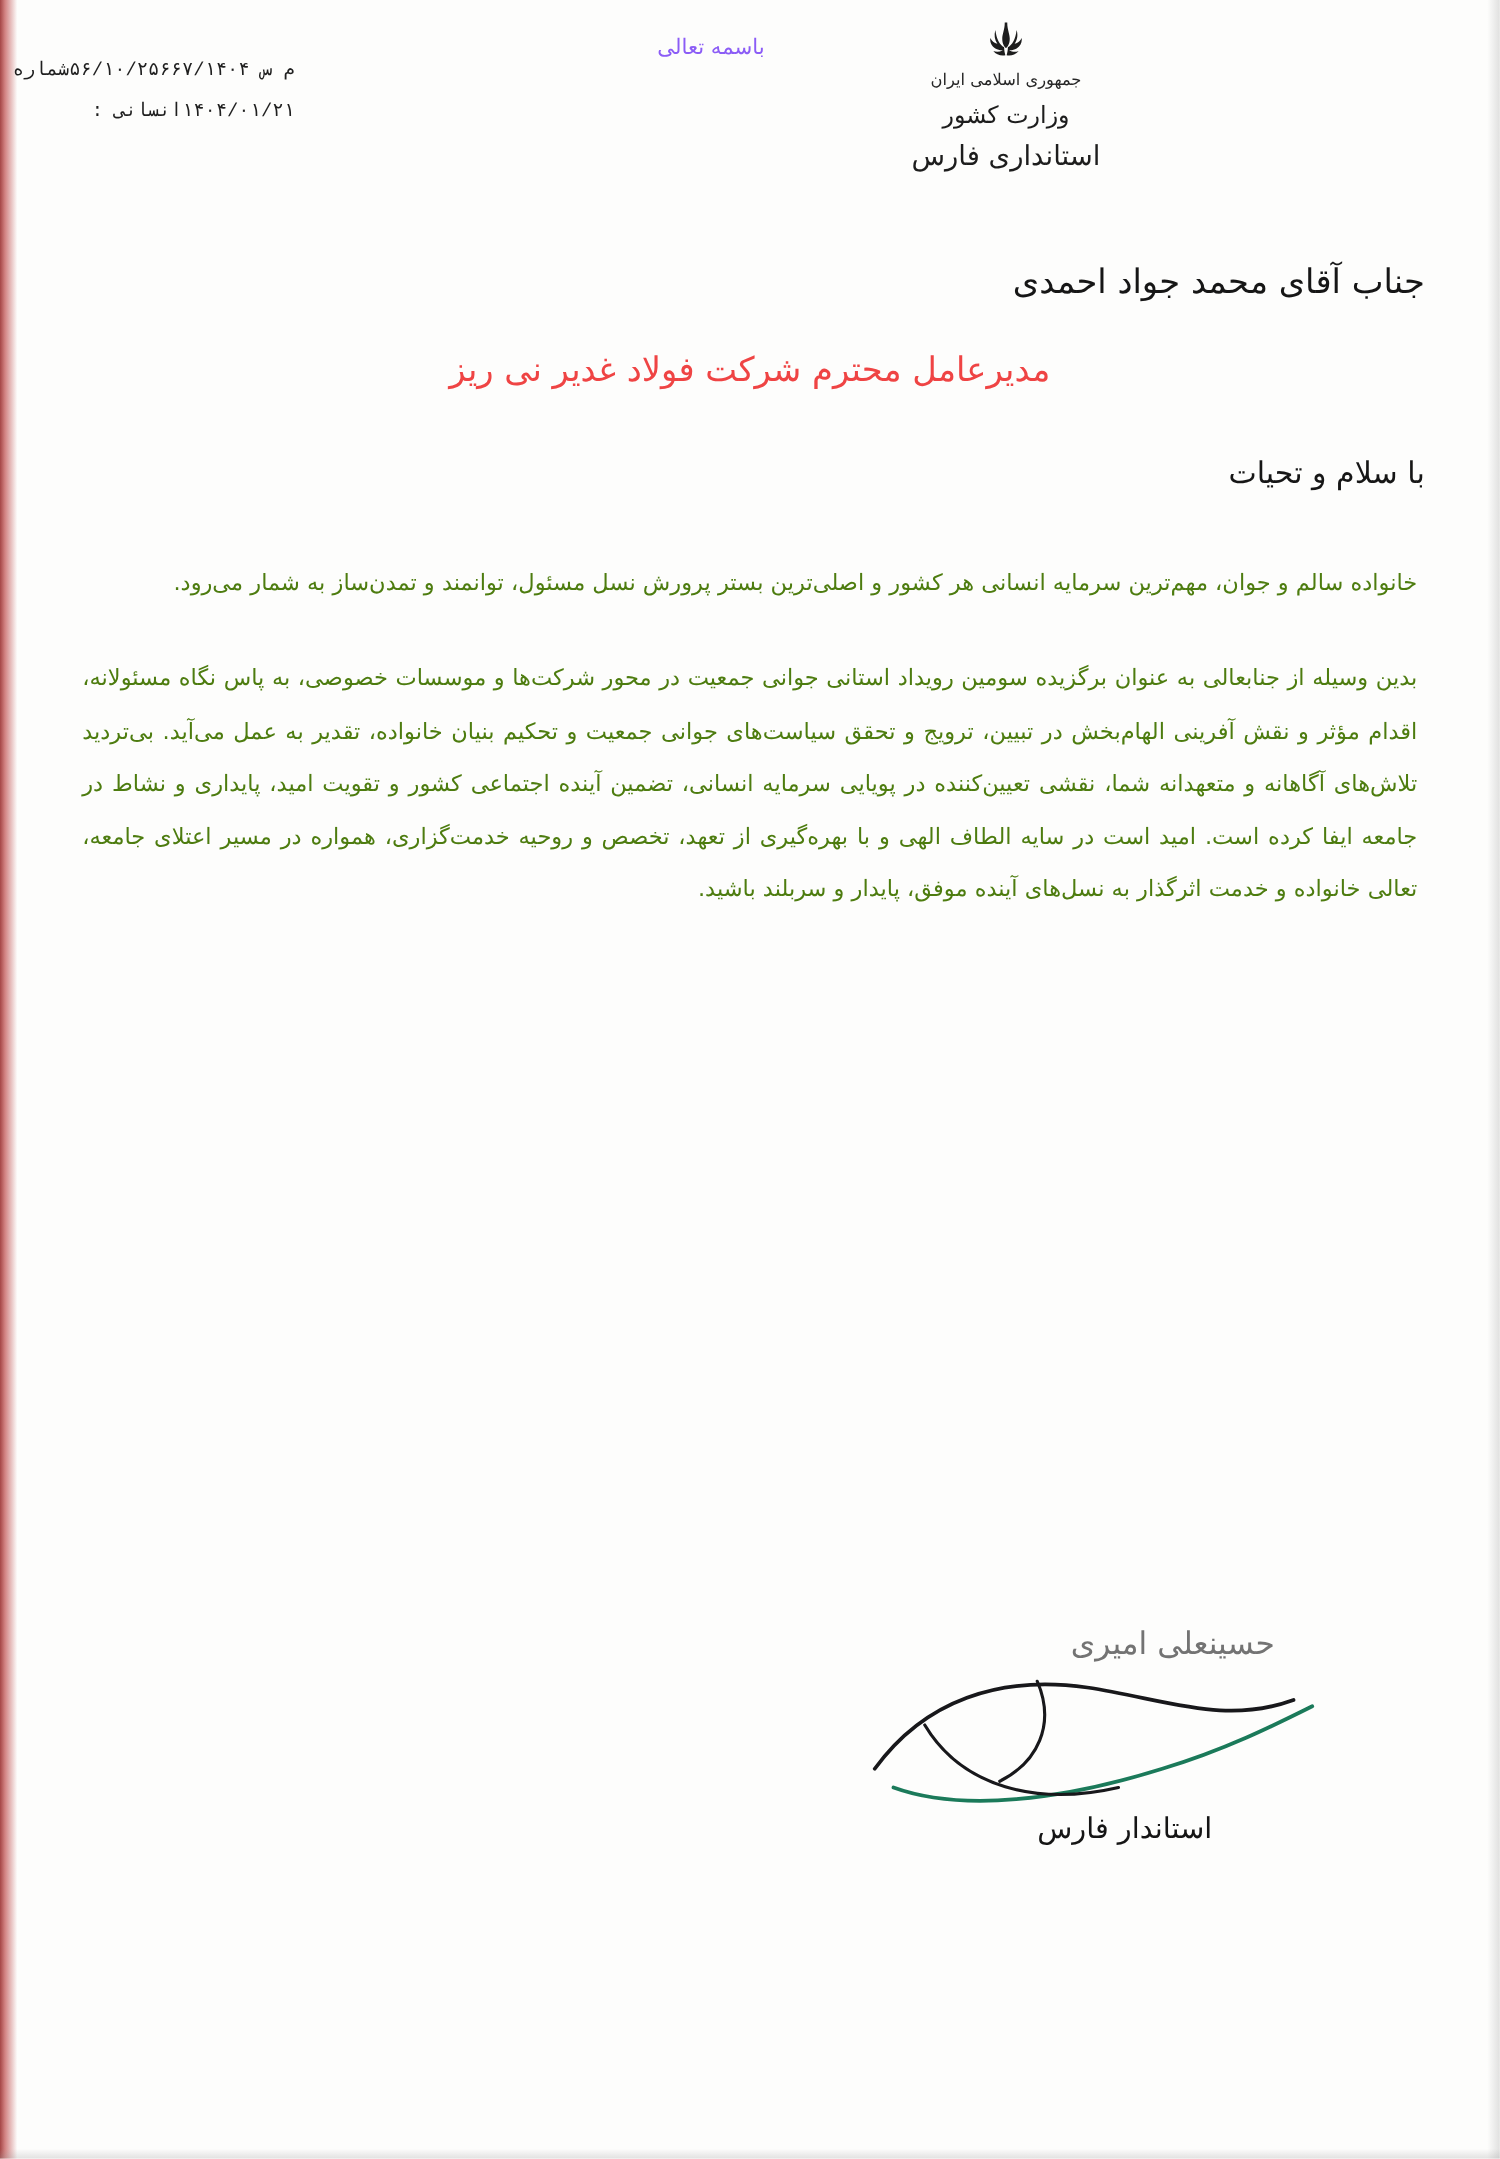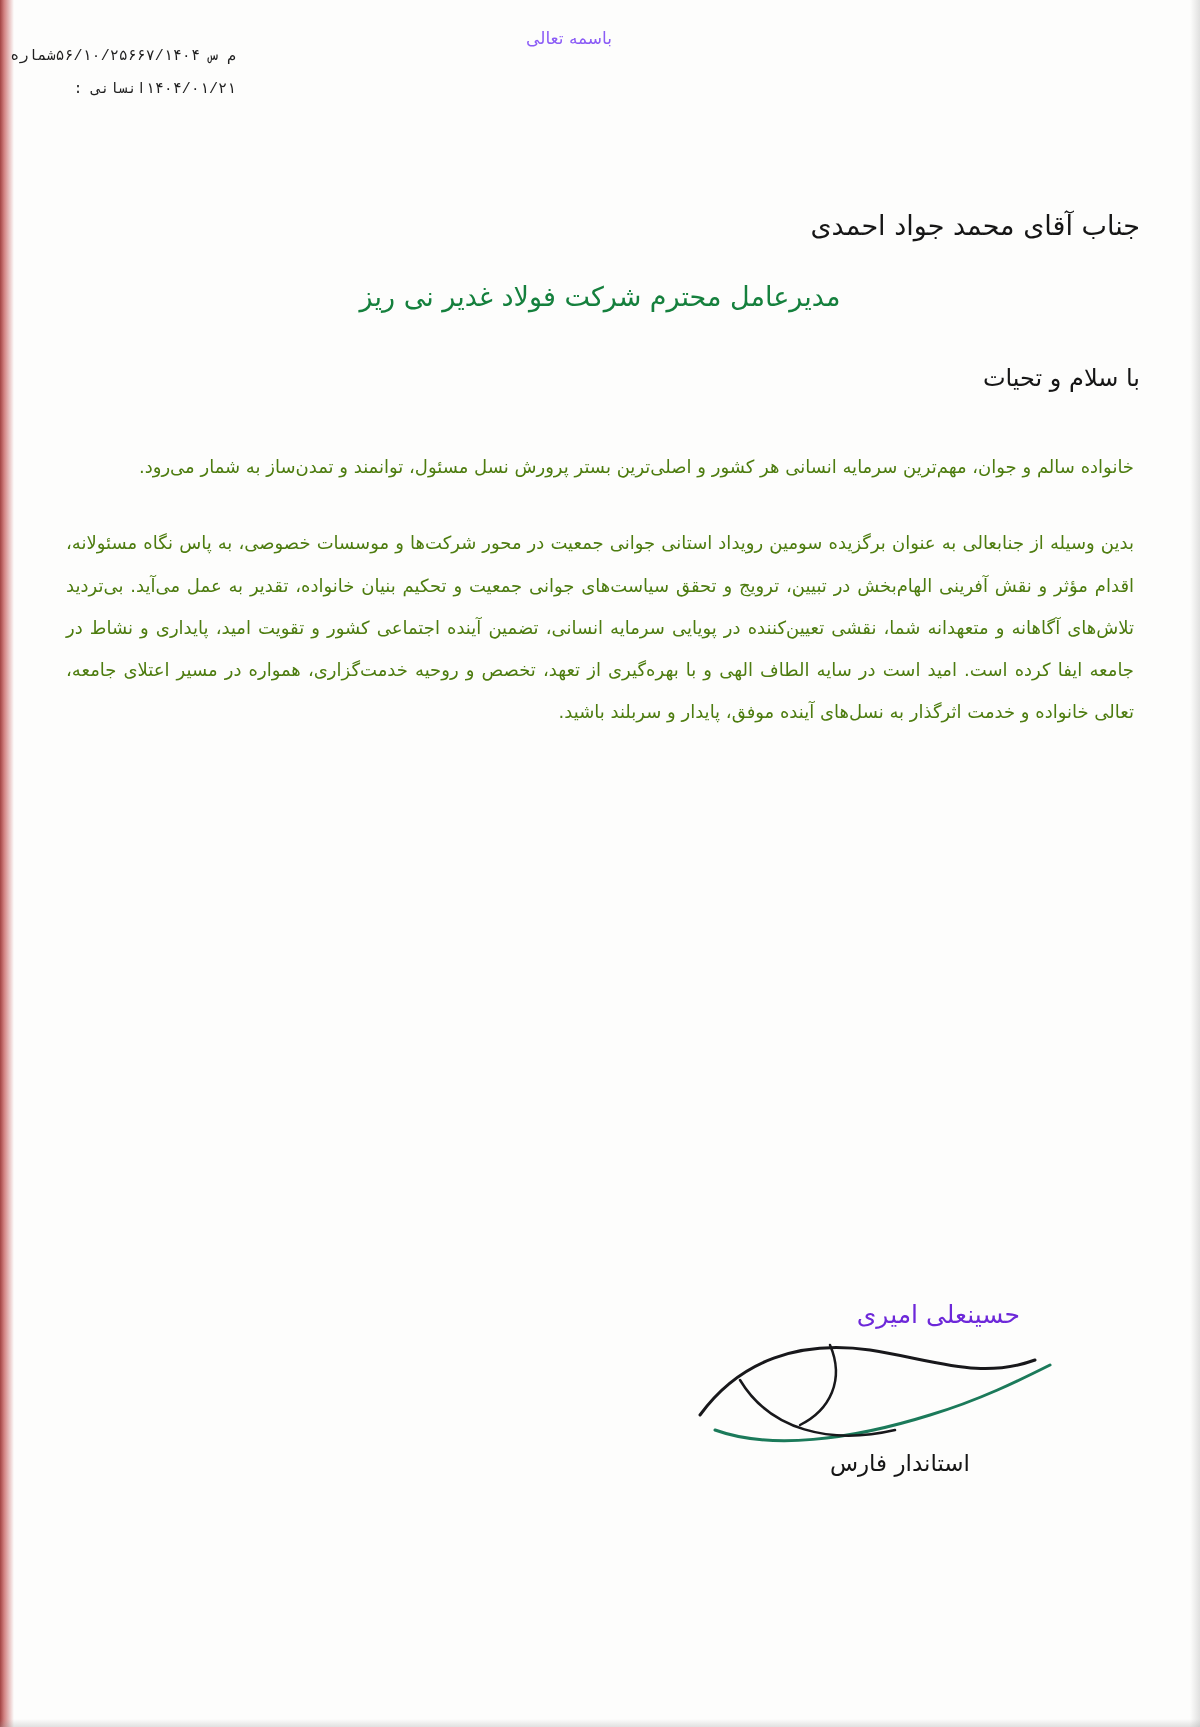--- a/index.html
+++ b/index.html
@@ -129,21 +129,21 @@
   .addressee {
     font-size: 27px;
     margin-bottom: 40px;
     color: #161616;
     letter-spacing: 0.2px;
   }
   .addressee-role {
     text-align: center;
     font-size: 27px;
     margin-bottom: 52px;
-    color: #15803d;
+    color: #ef4444;
   }
   .salutation {
     font-size: 24px;
     margin-bottom: 54px;
     color: #161616;
   }
 
   .para {
     font-size: 18px;
     line-height: 2.35;
@@ -159,21 +159,21 @@
     position: absolute;
     top: 1300px;
     right: 120px;
     width: 420px;
     height: 230px;
   }
   .sign-name {
     position: absolute;
     top: 0; right: 60px;
     font-size: 25px;
-    color: #6d28d9;
+    color: #737373;
     margin-left: 41px;
   }
   .sign-title {
     position: absolute;
     top: 150px;
     right: 110px;
     font-size: 23px;
     color: #151515;
   }
   .sign-scribble {
@@ -188,20 +188,34 @@
 <body>
 
 <div class="sheet">
 
   <div class="scan-edge-left"></div>
   <div class="scan-edge-right"></div>
   <div class="scan-edge-bottom"></div>
 
   <div class="header">
 
+    <div class="emblem-block">
+      <div class="emblem-symbol">
+        <svg width="40" height="34" viewBox="0 0 40 34" aria-hidden="true">
+          <g fill="#1d1d1d">
+            <path d="M19 4 c0 6 -2 9 -2 13 c0 4 1.6 6.4 3 7.6 c1.4 -1.2 3 -3.6 3 -7.6 c0 -4 -2 -7 -2 -13 z"></path>
+            <path d="M11.5 10 c-1.2 4 -0.6 8 1.6 11 c-2.6 -0.6 -4.6 -2.4 -5.6 -4.6 c-0.6 3.2 1 6.6 4 8.4 c2 1.2 4.2 1.6 6 1.4 c-2.6 1.4 -5.4 1.6 -7.6 0.6 c2 2.8 6 4.2 9.6 3.4 c-0.6 -2 -1 -4.2 -1 -6.4 c-3.6 -2 -6 -6 -7 -13.8 z"></path>
+            <path d="M28.5 10 c1.2 4 0.6 8 -1.6 11 c2.6 -0.6 4.6 -2.4 5.6 -4.6 c0.6 3.2 -1 6.6 -4 8.4 c-2 1.2 -4.2 1.6 -6 1.4 c2.6 1.4 5.4 1.6 7.6 0.6 c-2 2.8 -6 4.2 -9.6 3.4 c0.6 -2 1 -4.2 1 -6.4 c3.6 -2 6 -6 7 -13.8 z"></path>
+          </g>
+        </svg>
+      </div>
+      <div class="emblem-line-1">جمهوری اسلامی ایران</div>
+      <div class="emblem-line-2">وزارت کشور</div>
+      <div class="emblem-line-3">استانداری فارس</div>
+    </div>
 
     <div class="basmala">باسمه تعالی</div>
 
     <div class="meta-block">
       <span class="meta-row">
         <span class="meta-value">۵۶/۱۰/۲۵۶۶۷/۱۴۰۴ م س</span><span class="meta-label">شماره :</span>
       </span>
       <span class="meta-row">
         <span class="meta-value">۱۴۰۴/۰۱/۲۱</span><span class="meta-label">انسانی :</span>
       </span>

